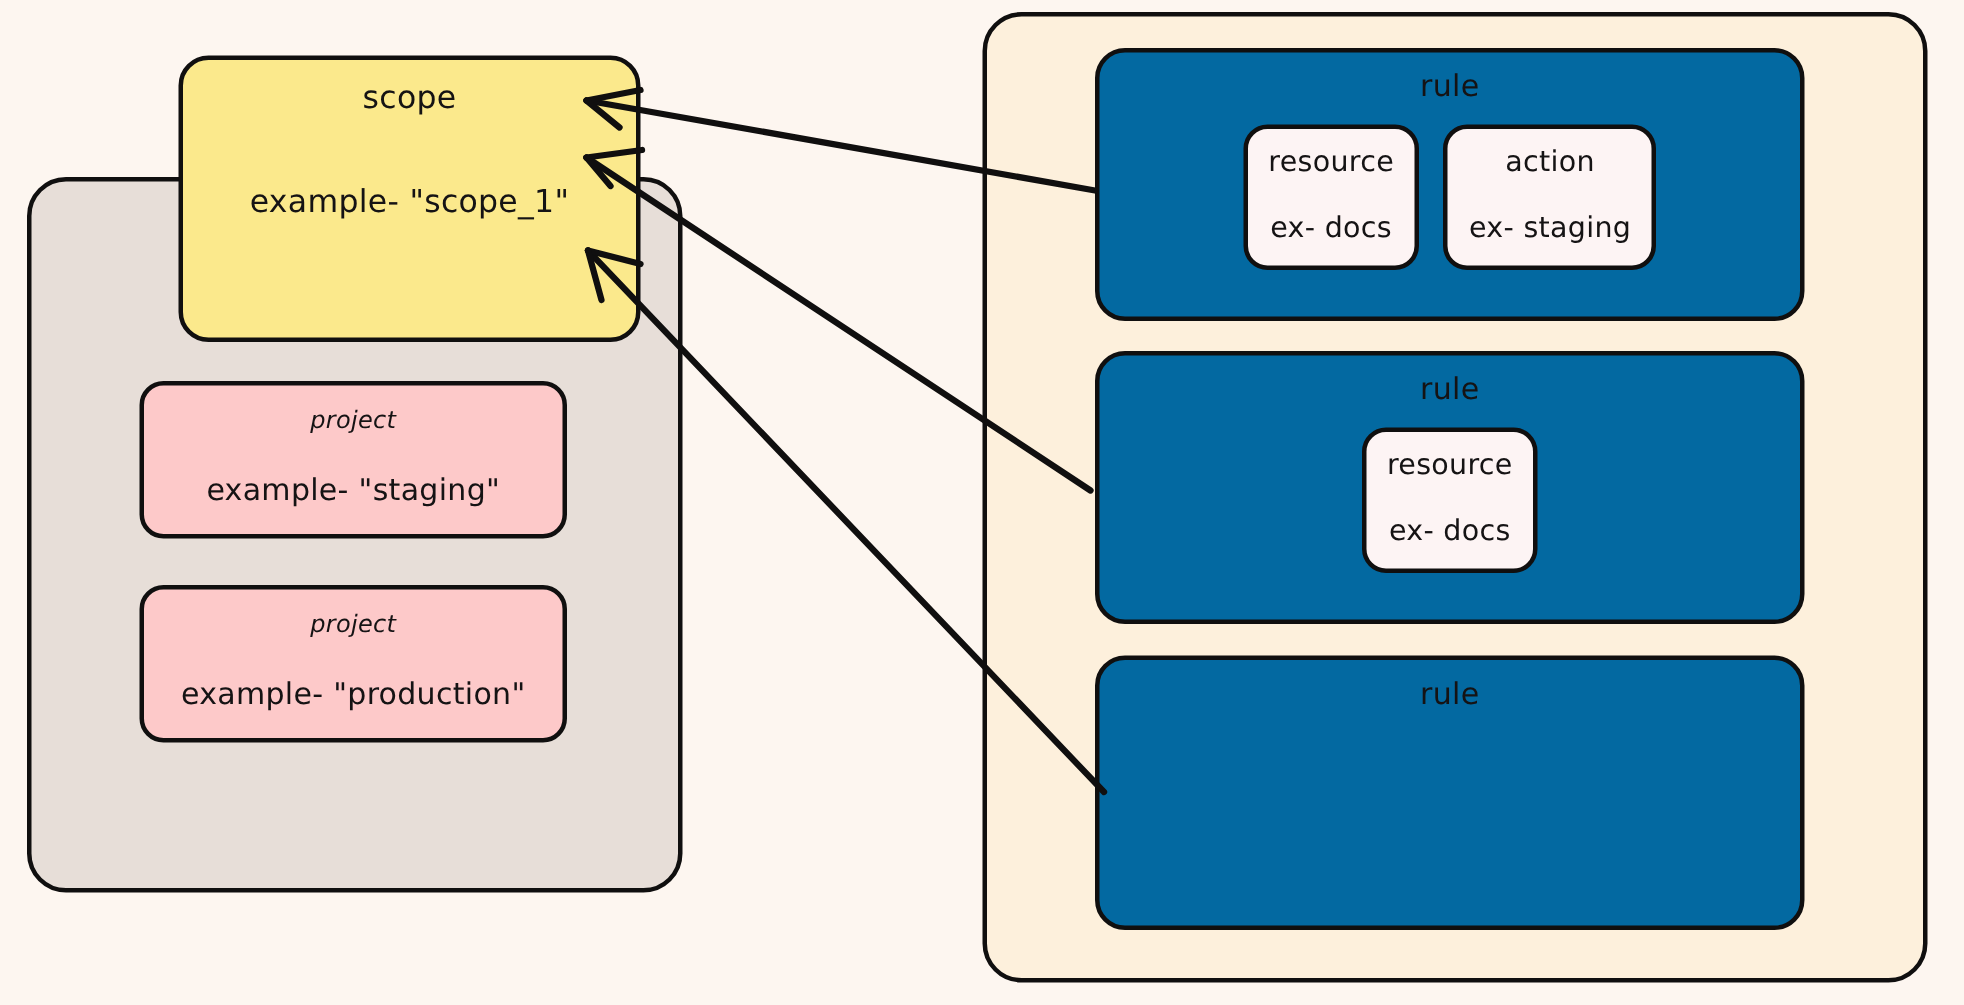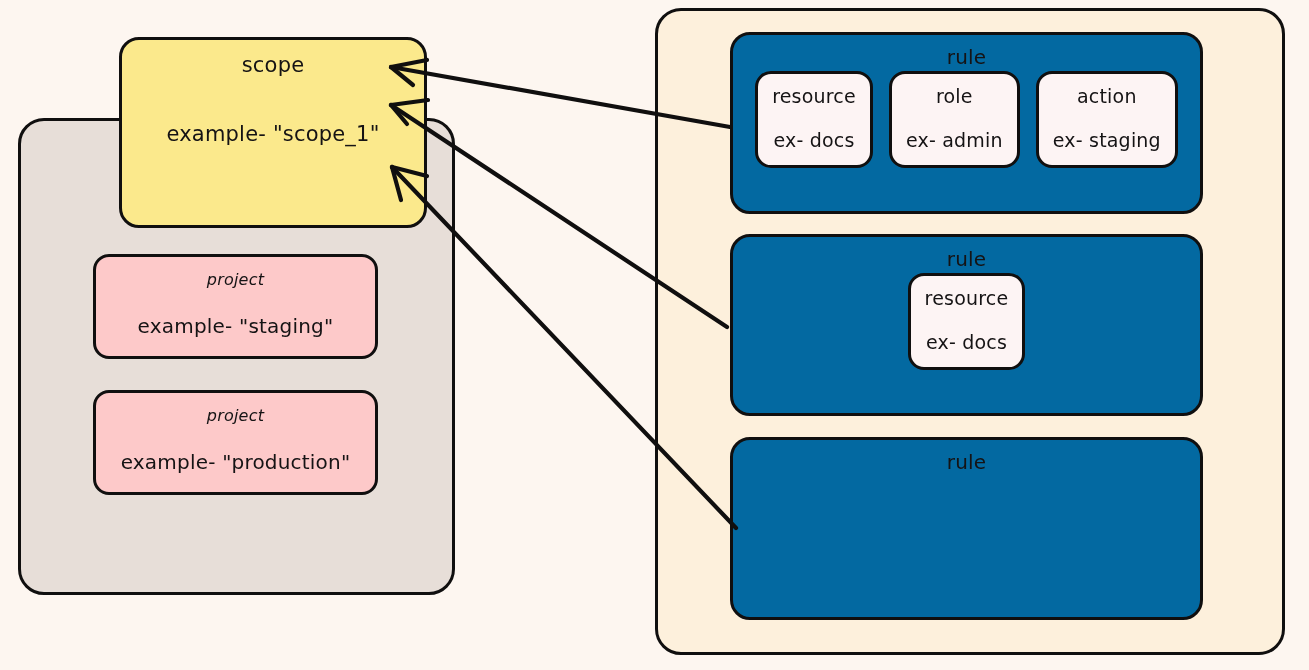--- a/index.html
+++ b/index.html
@@ -113,21 +113,21 @@
   #rule-2 { top: 234px; height: 182px; }
   #rule-3 { top: 437px; height: 183px; }
   .rule-box .title {
     font-size: 20px;
     margin-top: 10px;
   }
   .chips {
     position: absolute;
     left: 0;
     right: 0;
-    top: 36px;
+    top: 48px;
     display: flex;
     justify-content: center;
     align-items: flex-start;
     gap: 16px;
   }
   #rule-2 .chips { gap: 14px; }
 
   
   .chip {
     box-sizing: border-box;
@@ -188,24 +188,20 @@
   <div class="box rounded-lg" id="rules-container"></div>
 
   <div class="box rounded-md rule-box" id="rule-1">
     <div class="label title">rule</div>
     <div class="chips">
       <div class="chip">
         <div class="label title">resource</div>
         <div class="label example">ex- docs</div>
       </div>
       <div class="chip">
-        <div class="label title">role</div>
-        <div class="label example">ex- admin</div>
-      </div>
-      <div class="chip">
         <div class="label title">action</div>
         <div class="label example">ex- staging</div>
       </div>
     </div>
   </div>
 
   <div class="box rounded-md rule-box" id="rule-2">
     <div class="label title">rule</div>
     <div class="chips">
       <div class="chip">

